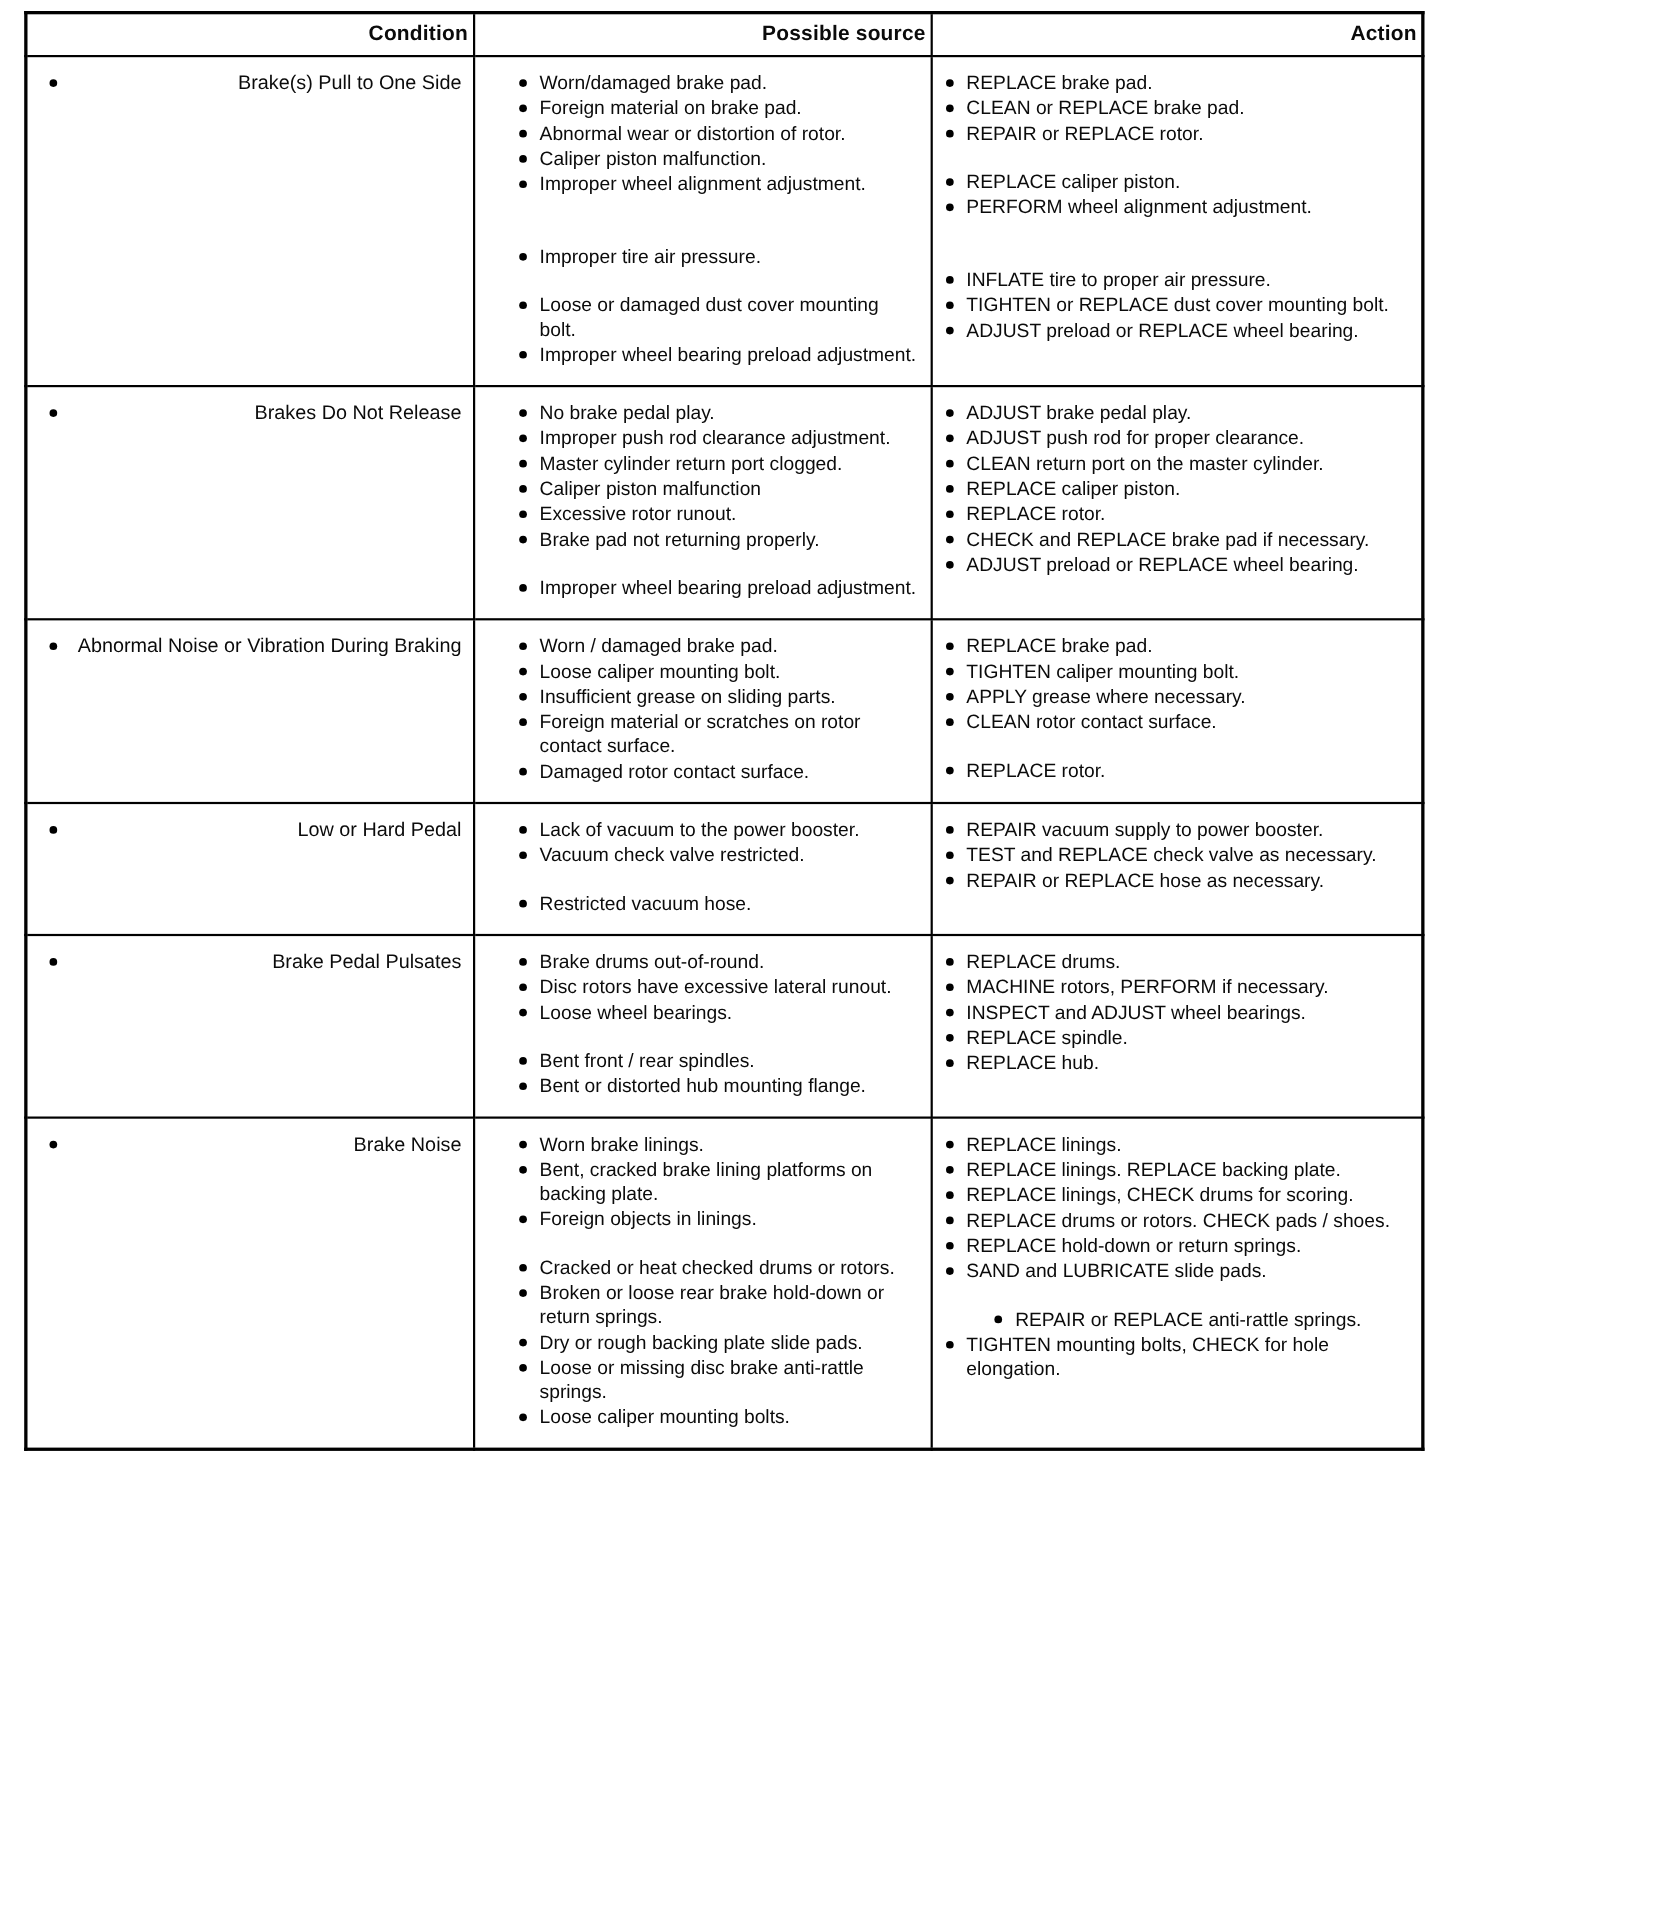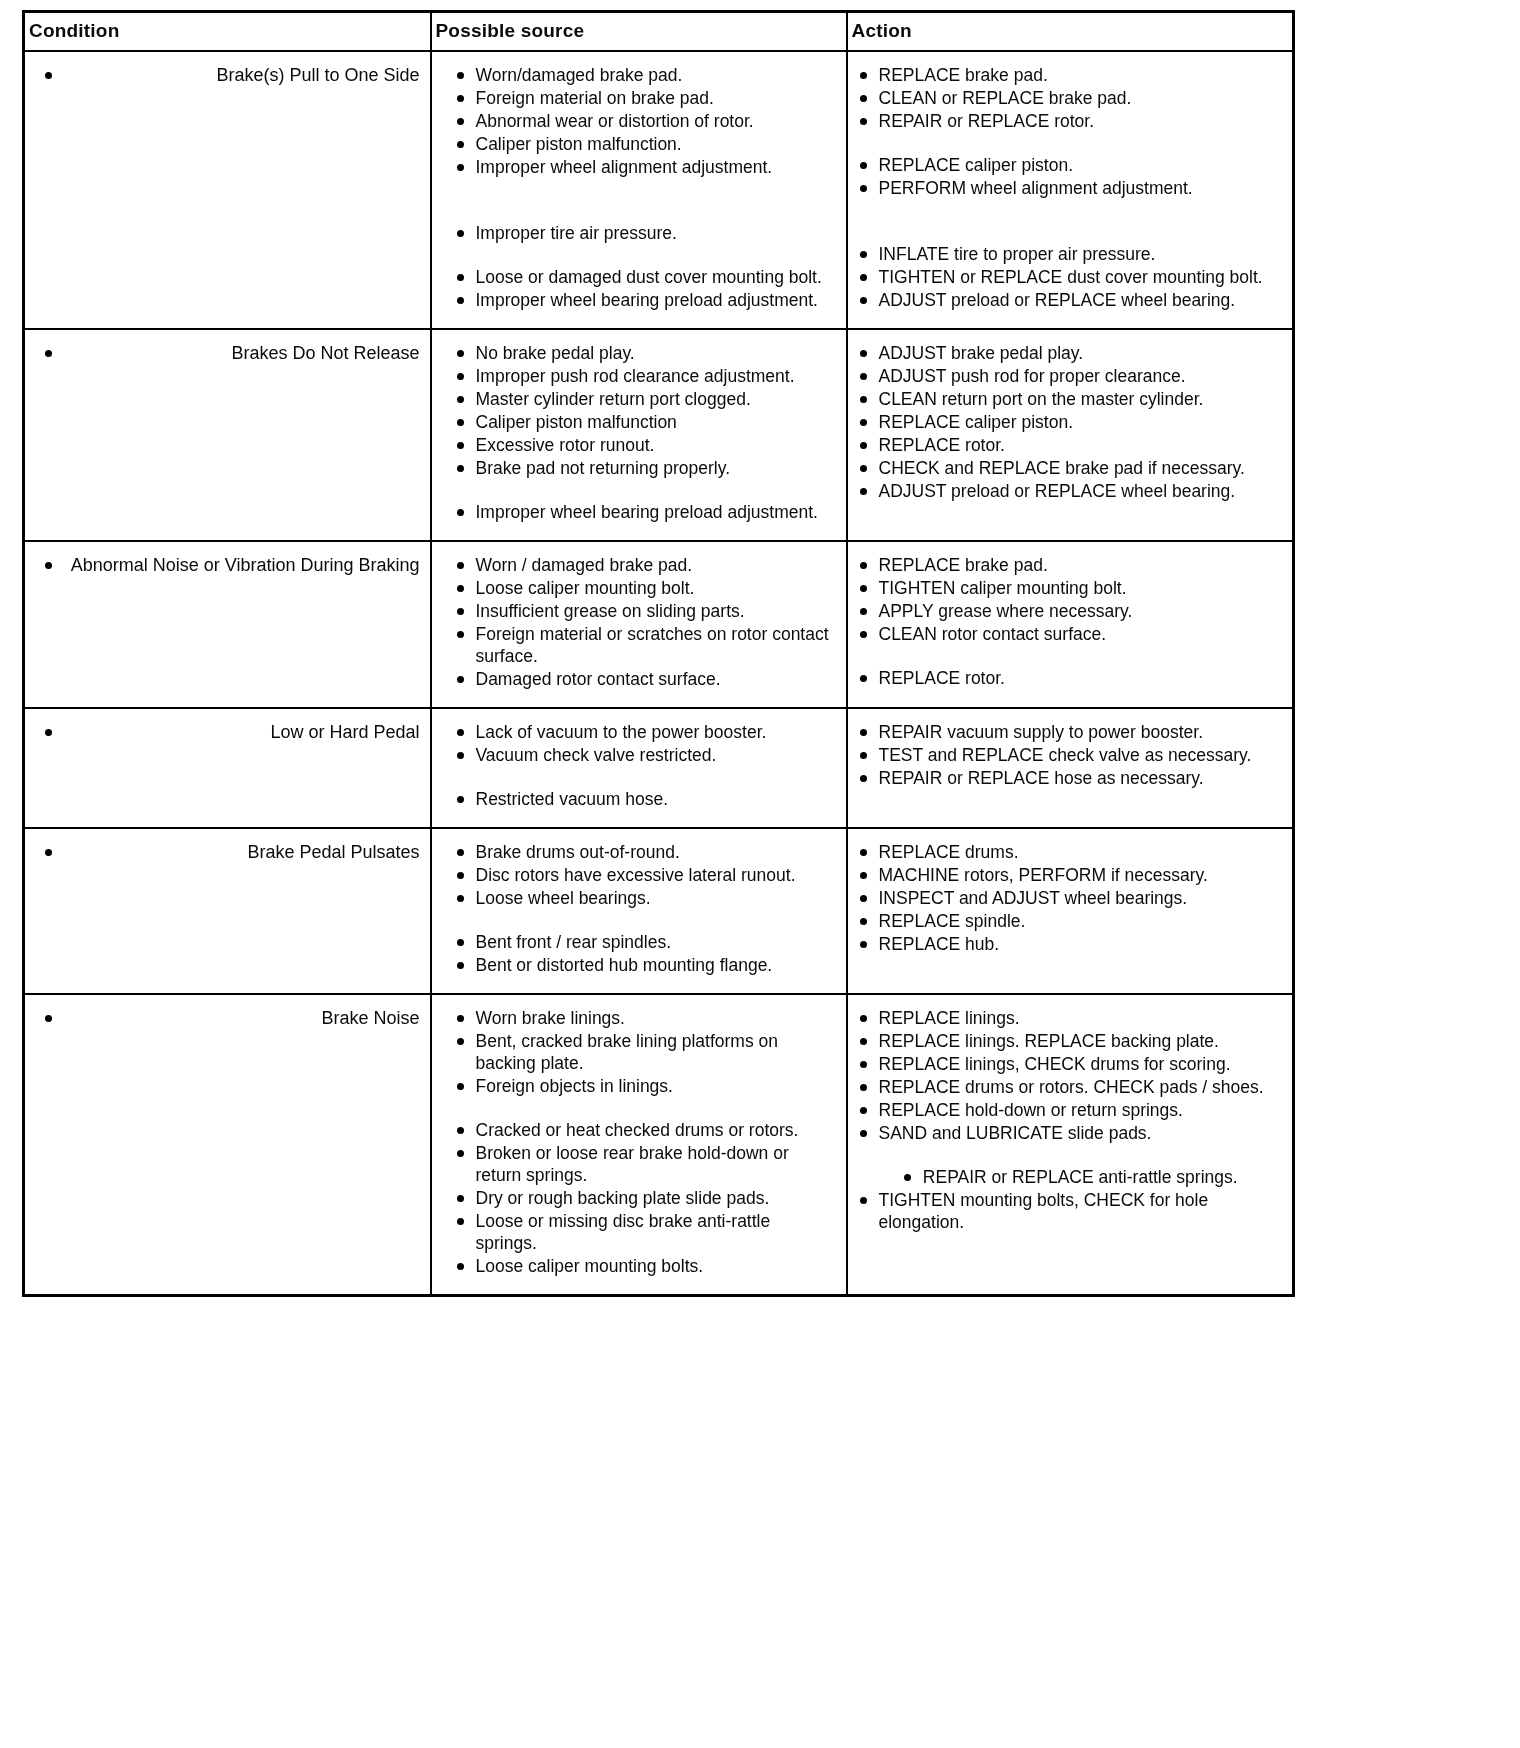--- a/index.html
+++ b/index.html
@@ -24,29 +24,29 @@
   }
   table.trouble th,
   table.trouble td {
     border: 2px solid #000;
     vertical-align: top;
     box-sizing: border-box;
   }
   th.hdr {
     font-size: 19px;
     font-weight: bold;
-    text-align: left;
+    text-align: right;
     padding: 7px 4px 8px 4px;
     letter-spacing: 0.2px;
   }
   td {
     padding: 12px 10px 16px 12px;
   }
   td.cond { padding-left: 20px; }
-  td.src  { padding-left: 25px; }
+  td.src  { padding-left: 40px; }
   td.act  { }
   .item {
     display: flex;
     align-items: flex-start;
     gap: 12px;
     font-size: 17.5px;
     line-height: 22px;
     margin-bottom: 1px;
   }
   .item .dot {

